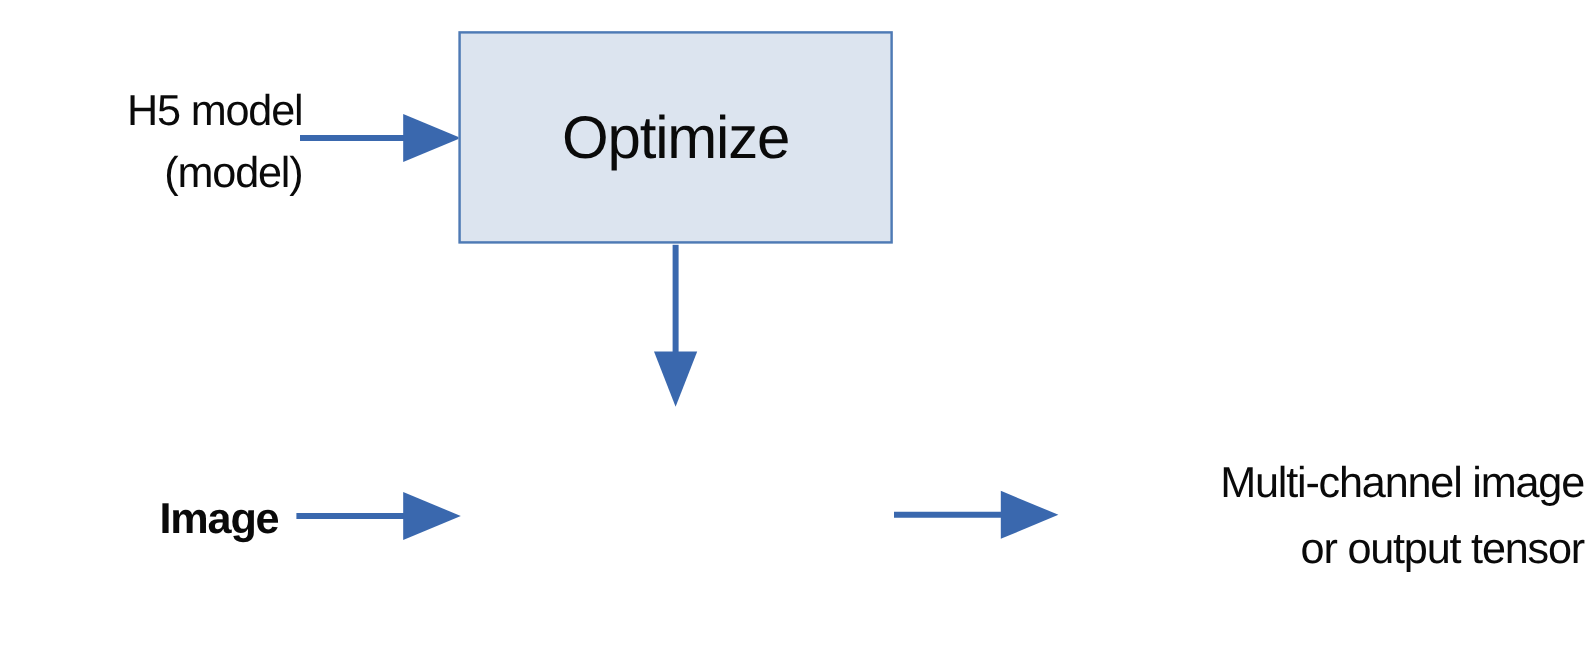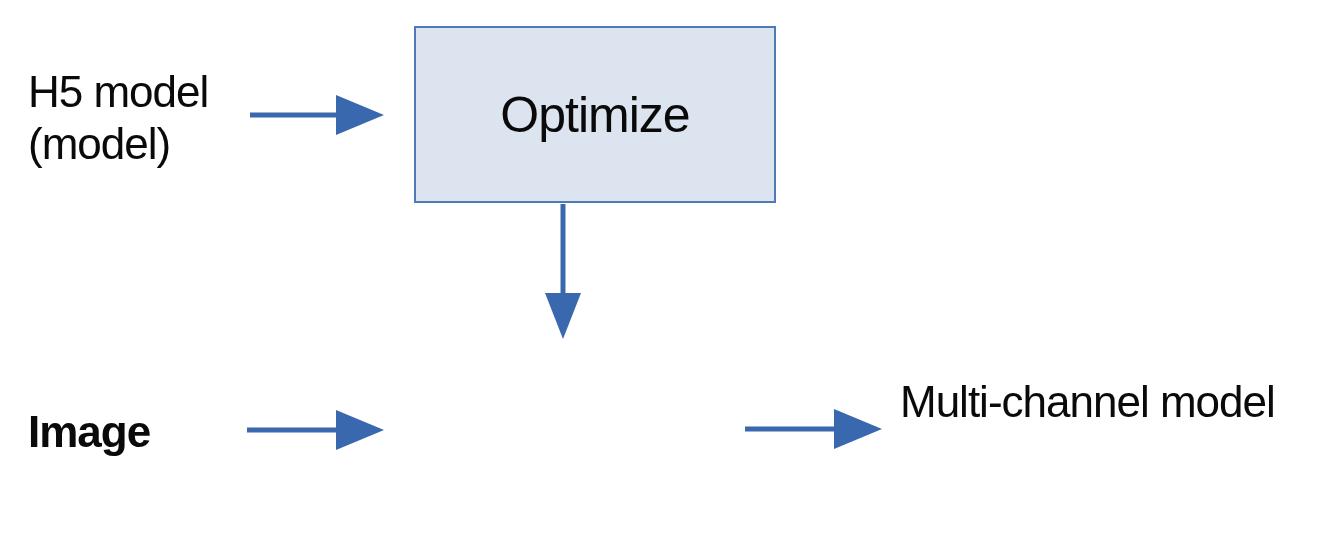--- a/index.html
+++ b/index.html
@@ -35,33 +35,32 @@
     position: absolute;
     width: 362px;
     height: 177px;
     background: var(--box-fill, #dce4ef);
     border: 2px solid var(--box-border, #4e7ab5);
     box-sizing: border-box;
     display: flex;
     align-items: center;
     justify-content: center;
     z-index: 2;
-    margin-left: 32px;
   }
   .node-box .box-label {
     font-size: 50px;
     letter-spacing: -1px;
     color: var(--text, #0a0a0a);
   }
   #box-optimize { left: 382px; top: 26px; }
   #box-execute  { left: 382px; top: 341px; }
   .side-label {
     position: absolute;
-    text-align: left;
-    font-size: 44px;
+    text-align: right;
+    font-size: 36px;
     letter-spacing: -1px;
     line-height: 52px;
     color: var(--text, #0a0a0a);
     z-index: 2;
   }
   #label-h5    { left: 28px;  top: 66px;  width: 224px; }
   #label-image { left: 28px;  top: 406px; width: 204px; font-weight: bold; }
   #label-output{ left: 900px; top: 374px; width: 420px; line-height: 55px; }
 </style>
 </head>
@@ -96,16 +95,17 @@
   <div id="box-optimize" class="node-box">
     <span class="box-label">Optimize</span>
   </div>
 
   <div id="label-image" class="side-label">
     <div>Image</div>
   </div>
 
 
   <div id="label-output" class="side-label">
-    <div>Multi-channel model</div>
+    <div>Multi-channel image</div>
+    <div>or output tensor</div>
   </div>
 
 </div>
 
 </body></html>

